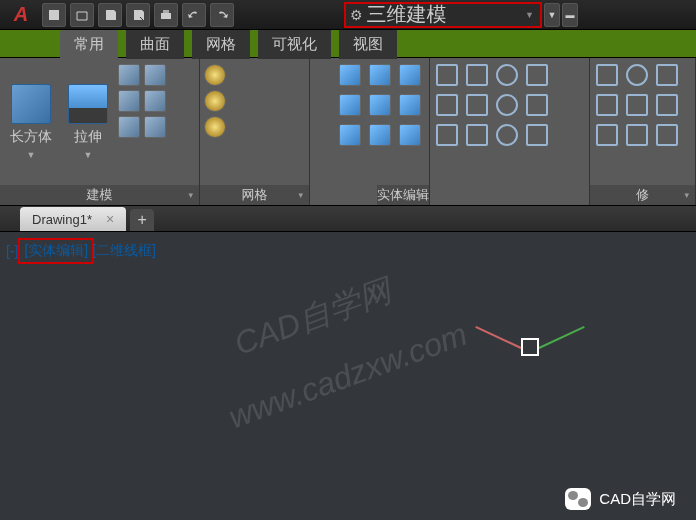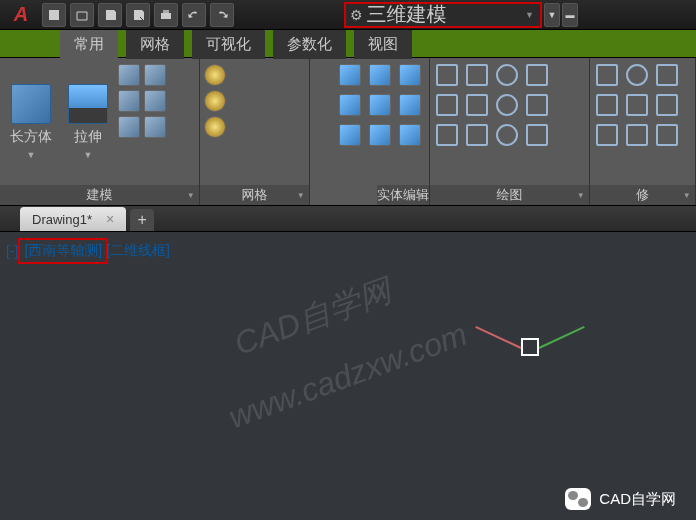--- a/index.html
+++ b/index.html
@@ -362,23 +362,23 @@
     <span class="workspace-dropdown">▼</span>
   </div>
   <div class="wsend">
     <div class="qat-btn" style="font-size:9px;">▼</div>
     <div class="qat-btn" style="font-size:9px;">▬</div>
   </div>
 </div>
 
 <div class="ribbon-tabs">
   <div class="ribbon-tab active">常用</div>
+  <div class="ribbon-tab">曲面</div>
   <div class="ribbon-tab">网格</div>
   <div class="ribbon-tab">可视化</div>
-  <div class="ribbon-tab">参数化</div>
   <div class="ribbon-tab">视图</div>
 </div>
 
 <div class="ribbon-panels">
 
   <div class="panel" style="width:200px;">
     <div class="panel-body">
       <div class="big-btn">
         <div class="big-icon box-icon"></div>
         <span>长方体</span>
@@ -439,21 +439,20 @@
         <div class="sm-ic outline"></div>
         <div class="sm-ic outline"></div>
         <div class="sm-ic outline" style="border-radius:50%;"></div>
         <div class="sm-ic outline"></div>
         <div class="sm-ic outline"></div>
         <div class="sm-ic outline"></div>
         <div class="sm-ic outline" style="border-radius:50%;"></div>
         <div class="sm-ic outline"></div>
       </div>
     </div>
-    <div class="panel-title">绘图</div>
   </div>
 
   <div class="panel" style="flex:1;">
     <div class="panel-body">
       <div class="small-icons3">
         <div class="sm-ic outline"></div>
         <div class="sm-ic outline" style="border-radius:50%;"></div>
         <div class="sm-ic outline"></div>
         <div class="sm-ic outline"></div>
         <div class="sm-ic outline"></div>
@@ -471,21 +470,21 @@
   <div class="file-tab">
     <span>Drawing1*</span>
     <span class="close">×</span>
   </div>
   <div class="new-tab">+</div>
 </div>
 
 <div class="viewport">
   <div class="vp-controls">
     <span>[-]</span>
-    <span class="vp-redbox">[西南等轴测]</span>
+    <span class="vp-redbox">[实体编辑]</span>
     <span>[二维线框]</span>
   </div>
 
   <div class="watermark wm2">CAD自学网</div>
   <div class="watermark">www.cadzxw.com</div>
 
   <div class="cursor-target">
     <div class="axis-r"></div>
     <div class="axis-g"></div>
     <div class="cursor-sq"></div>

